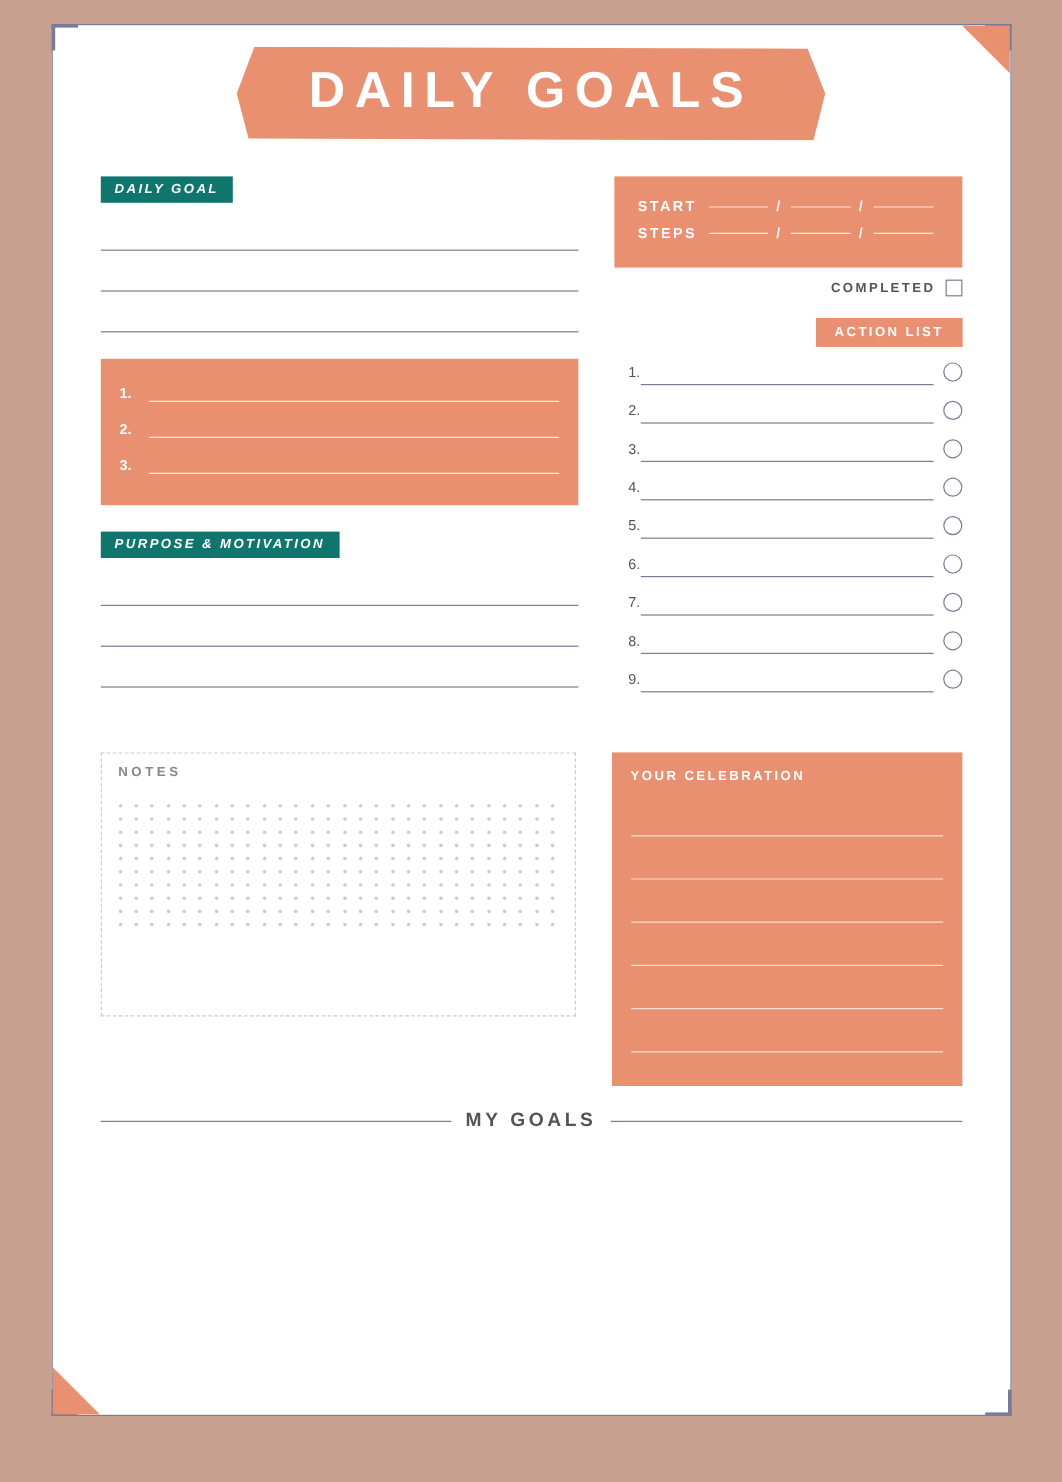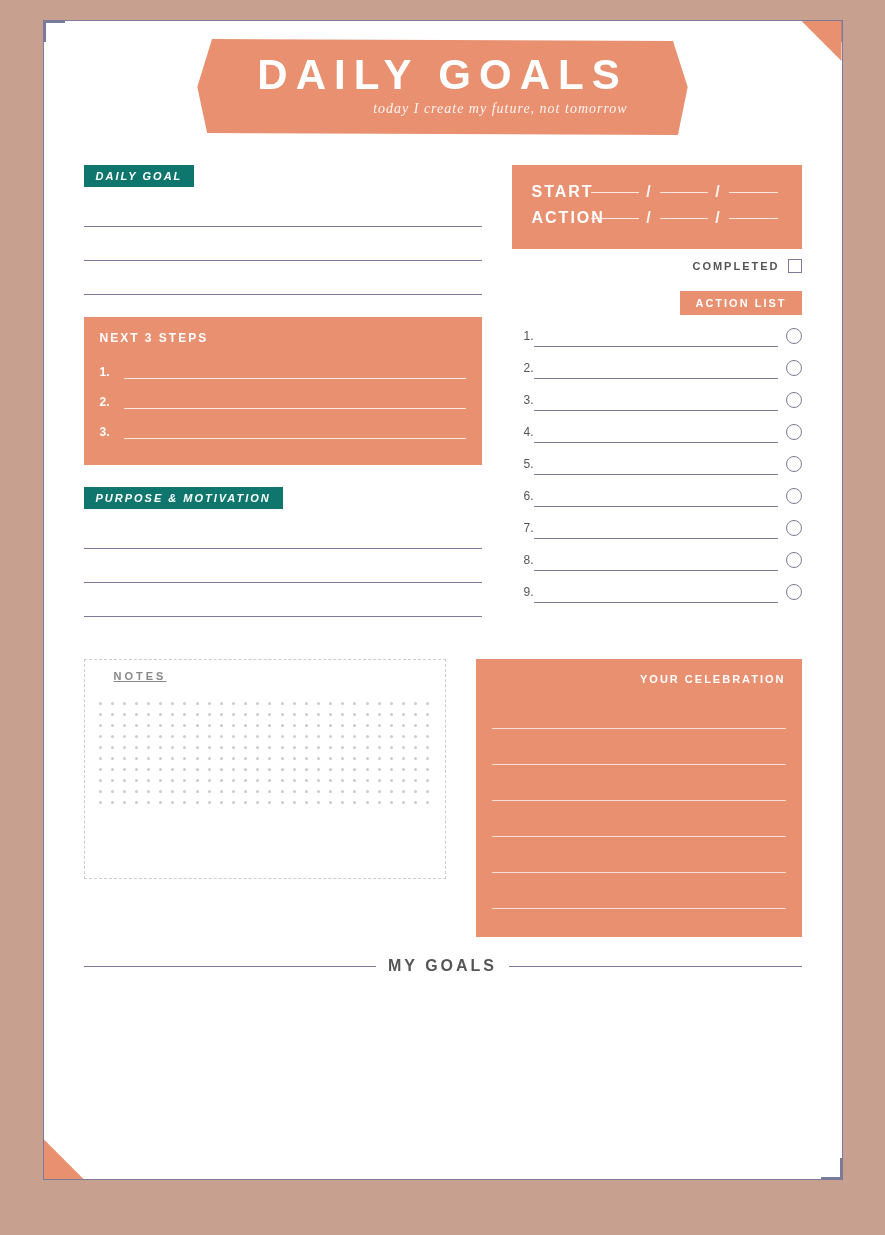--- a/index.html
+++ b/index.html
@@ -42,21 +42,20 @@
     .header-banner {
       position: relative;
       display: inline-block;
       text-align: center;
     }
     .banner-bg {
       background: #e89070;
       padding: 12px 60px 18px 60px;
       position: relative;
       clip-path: polygon(3% 0%, 97% 2%, 100% 50%, 98% 100%, 2% 98%, 0% 50%);
-      text-align: right;
     }
     .banner-title {
       font-size: 42px;
       font-weight: 900;
       color: #fff;
       letter-spacing: 8px;
       font-family: 'Arial', sans-serif;
       text-transform: uppercase;
     }
     .banner-subtitle {
@@ -111,21 +110,21 @@
       background: #e89070;
       padding: 18px 20px 14px 20px;
       margin-bottom: 10px;
     }
     .date-row {
       display: flex;
       align-items: center;
       margin-bottom: 8px;
       color: #fff;
       font-family: 'Arial', sans-serif;
-      font-size: 16px;
+      font-size: 12px;
       letter-spacing: 2px;
       font-weight: 700;
     }
     .date-row .date-label { width: 55px; }
     .date-line {
       border-bottom: 1.5px solid rgba(255,255,255,0.8);
       flex: 1;
       margin: 0 4px;
     }
     .date-slash { color: rgba(255,255,255,0.9); margin: 0 3px; }
@@ -195,27 +194,26 @@
     .notes-section {
       margin-top: 0;
       padding: 14px 14px;
       border: 1.5px dashed #ccc;
       position: relative;
       min-height: 220px;
     }
     .notes-label {
       position: absolute;
       top: 10px;
-      left: 29px;
+      left: 14px;
       font-size: 11px;
       letter-spacing: 3px;
       color: #888;
       font-family: 'Arial', sans-serif;
       font-weight: 600;
-      text-decoration: underline;
     }
     .dots-grid {
       margin-top: 28px;
       display: grid;
       grid-template-columns: repeat(28, 1fr);
       gap: 8px;
     }
     .dot {
       width: 3px;
       height: 3px;
@@ -304,21 +302,21 @@
       white-space: nowrap;
     }
 
     
     .bottom-area {
       display: flex;
       gap: 30px;
       padding: 20px 40px 0 40px;
     }
     .bottom-left { flex: 1; }
-    .bottom-right { width: 326px; text-align: right; }
+    .bottom-right { width: 292px; }
 
     
     .accent-tr {
       position: absolute;
       top: 0; right: 0;
       width: 40px; height: 40px;
       background: #e89070;
       clip-path: polygon(100% 0, 0 0, 100% 100%);
     }
     .accent-bl {
@@ -337,40 +335,38 @@
   <div class="corner-tr"></div>
   <div class="corner-bl"></div>
   <div class="corner-br"></div>
   <div class="accent-tr"></div>
   <div class="accent-bl"></div>
 
   <div class="header-area">
     <div class="header-banner">
       <div class="banner-bg">
         <div class="banner-title">DAILY GOALS</div>
-        <div class="banner-subtitle">today I create my future, not tomorrow</div>
       </div>
     </div>
   </div>
 
   <div class="main-content">
 
     <div class="left-col">
 
       <div class="daily-goal-section">
         <div class="section-label">DAILY GOAL</div>
         <div class="lines-group">
           <div class="write-line"></div>
           <div class="write-line"></div>
           <div class="write-line"></div>
         </div>
       </div>
 
       <div class="next-steps-box">
-        <div class="next-steps-title">NEXT 3 STEPS</div>
         <div class="step-row">
           <span class="step-num">1.</span>
           <div class="step-line"></div>
         </div>
         <div class="step-row">
           <span class="step-num">2.</span>
           <div class="step-line"></div>
         </div>
         <div class="step-row">
           <span class="step-num">3.</span>
@@ -395,21 +391,21 @@
       <div class="date-box">
         <div class="date-row">
           <span class="date-label">START</span>
           <div class="date-line"></div>
           <span class="date-slash">/</span>
           <div class="date-line"></div>
           <span class="date-slash">/</span>
           <div class="date-line"></div>
         </div>
         <div class="date-row">
-          <span class="date-label">ACTION</span>
+          <span class="date-label">STEPS</span>
           <div class="date-line"></div>
           <span class="date-slash">/</span>
           <div class="date-line"></div>
           <span class="date-slash">/</span>
           <div class="date-line"></div>
         </div>
       </div>
 
       <div class="completed-row">
         <span class="completed-label">COMPLETED</span>

